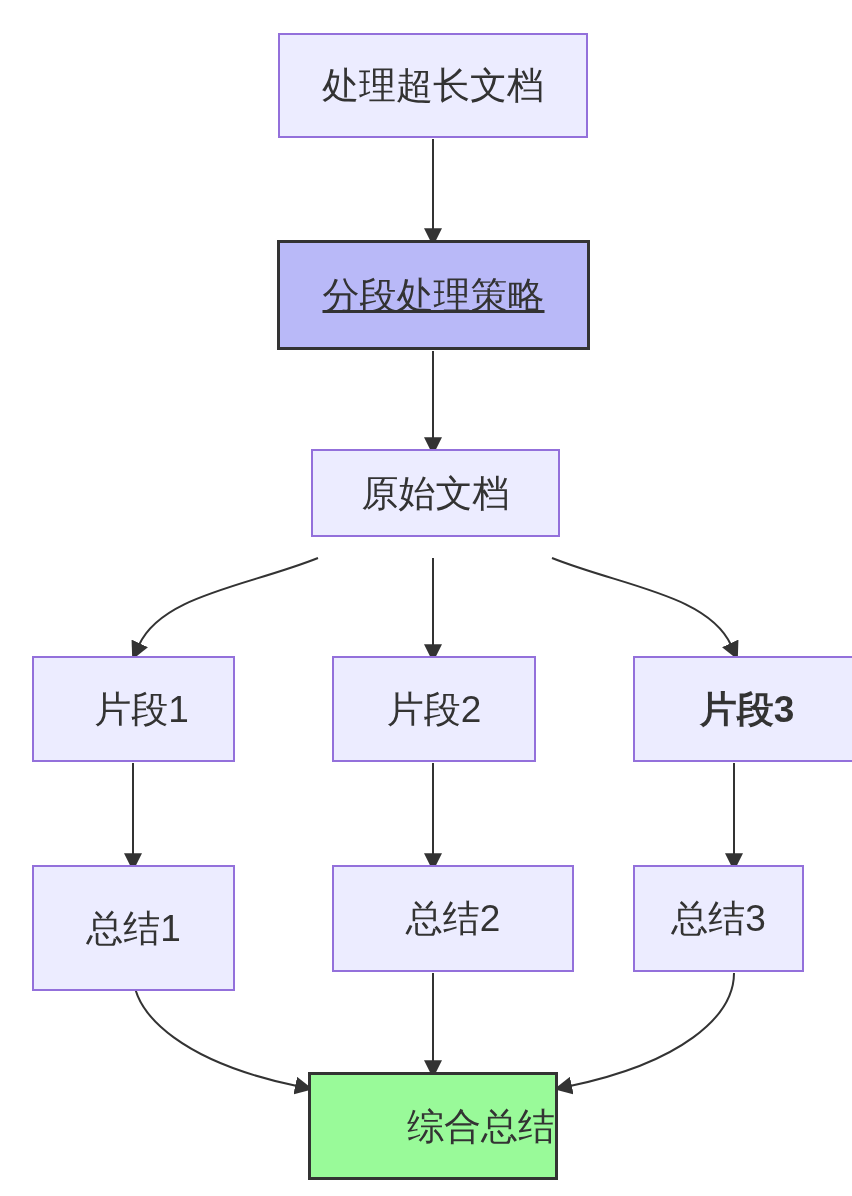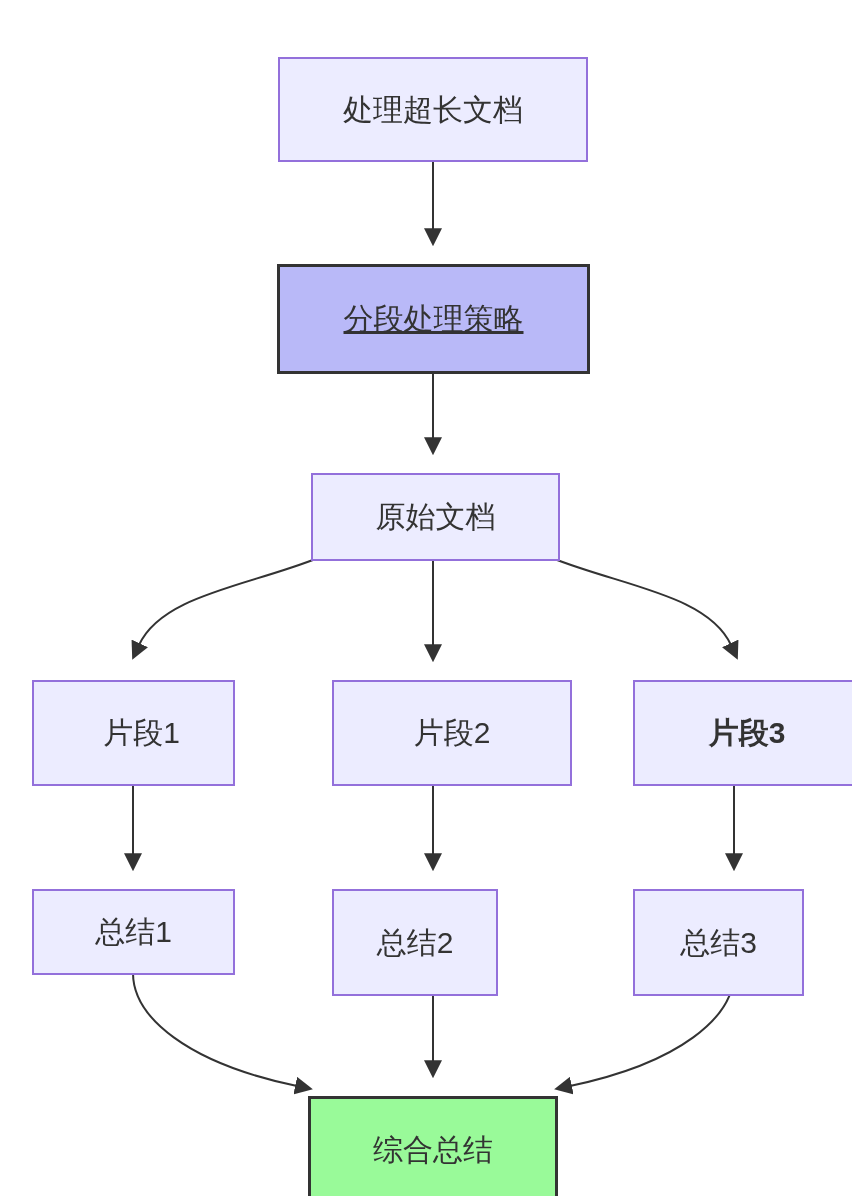--- a/index.html
+++ b/index.html
@@ -11,35 +11,35 @@
   .canvas{
     position:relative;width:852px;height:1196px;background:var(--background);
     font-family:"Liberation Sans","DejaVu Sans",sans-serif;overflow:hidden;
   }
   .edges{position:absolute;left:0;top:0;width:852px;height:1196px;}
   .edges path.link{fill:none;stroke:var(--edge);stroke-width:2px;}
   .edges .arrowhead{fill:var(--edge);stroke:none;}
   .node{
     position:absolute;box-sizing:border-box;display:flex;align-items:center;justify-content:center;
     background:var(--node_fill);border:2px solid var(--node_border);
-    color:var(--text);font-size:30px;line-height:1;white-space:nowrap;margin-top:24px;
+    color:var(--text);font-size:37px;line-height:1;white-space:nowrap;
   }
   .node.emphasis{background:var(--emphasis_fill);border:3.5px solid var(--strong_border);text-decoration:underline;}
   .node.result{background:var(--result_fill);border:3.5px solid var(--strong_border);}
   
   .n-a {left:278px;top:33px;  width:310px;height:105px;}
   .n-b {left:277px;top:240px; width:313px;height:110px;}
   .n-c {left:311px;top:449px; width:249px;height:88px;}
   .n-d1{left:32px; top:656px; width:203px;height:106px;padding-left:16px;}
-  .n-d2{left:332px;top:656px; width:240px;height:106px;text-align:center;}
+  .n-d2{left:332px;top:656px; width:204px;height:106px;text-align:center;}
   .n-d3{left:633px;top:656px; width:228px;height:106px;font-weight:bold;}
-  .n-e1{left:32px; top:865px; width:203px;height:86px;}
-  .n-e2{left:332px;top:865px; width:166px;height:107px;text-align:right;}
+  .n-e1{left:32px; top:865px; width:203px;height:126px;}
+  .n-e2{left:332px;top:865px; width:242px;height:107px;text-align:right;}
   .n-e3{left:633px;top:865px; width:171px;height:107px;}
-  .n-f {left:308px;top:1072px;width:250px;height:108px;}
+  .n-f {left:308px;top:1072px;width:250px;height:108px;justify-content:flex-end;}
 </style>
 </head>
 <body>
 
 <div class="canvas">
 
   <svg class="edges" viewBox="0 0 852 1196" xmlns="http://www.w3.org/2000/svg">
     <defs>
       <marker id="arrow" viewBox="0 0 10 10" refX="1" refY="5" markerWidth="9" markerHeight="9" orient="auto">
         <path class="arrowhead" d="M0,0 L10,5 L0,10 z"></path>

